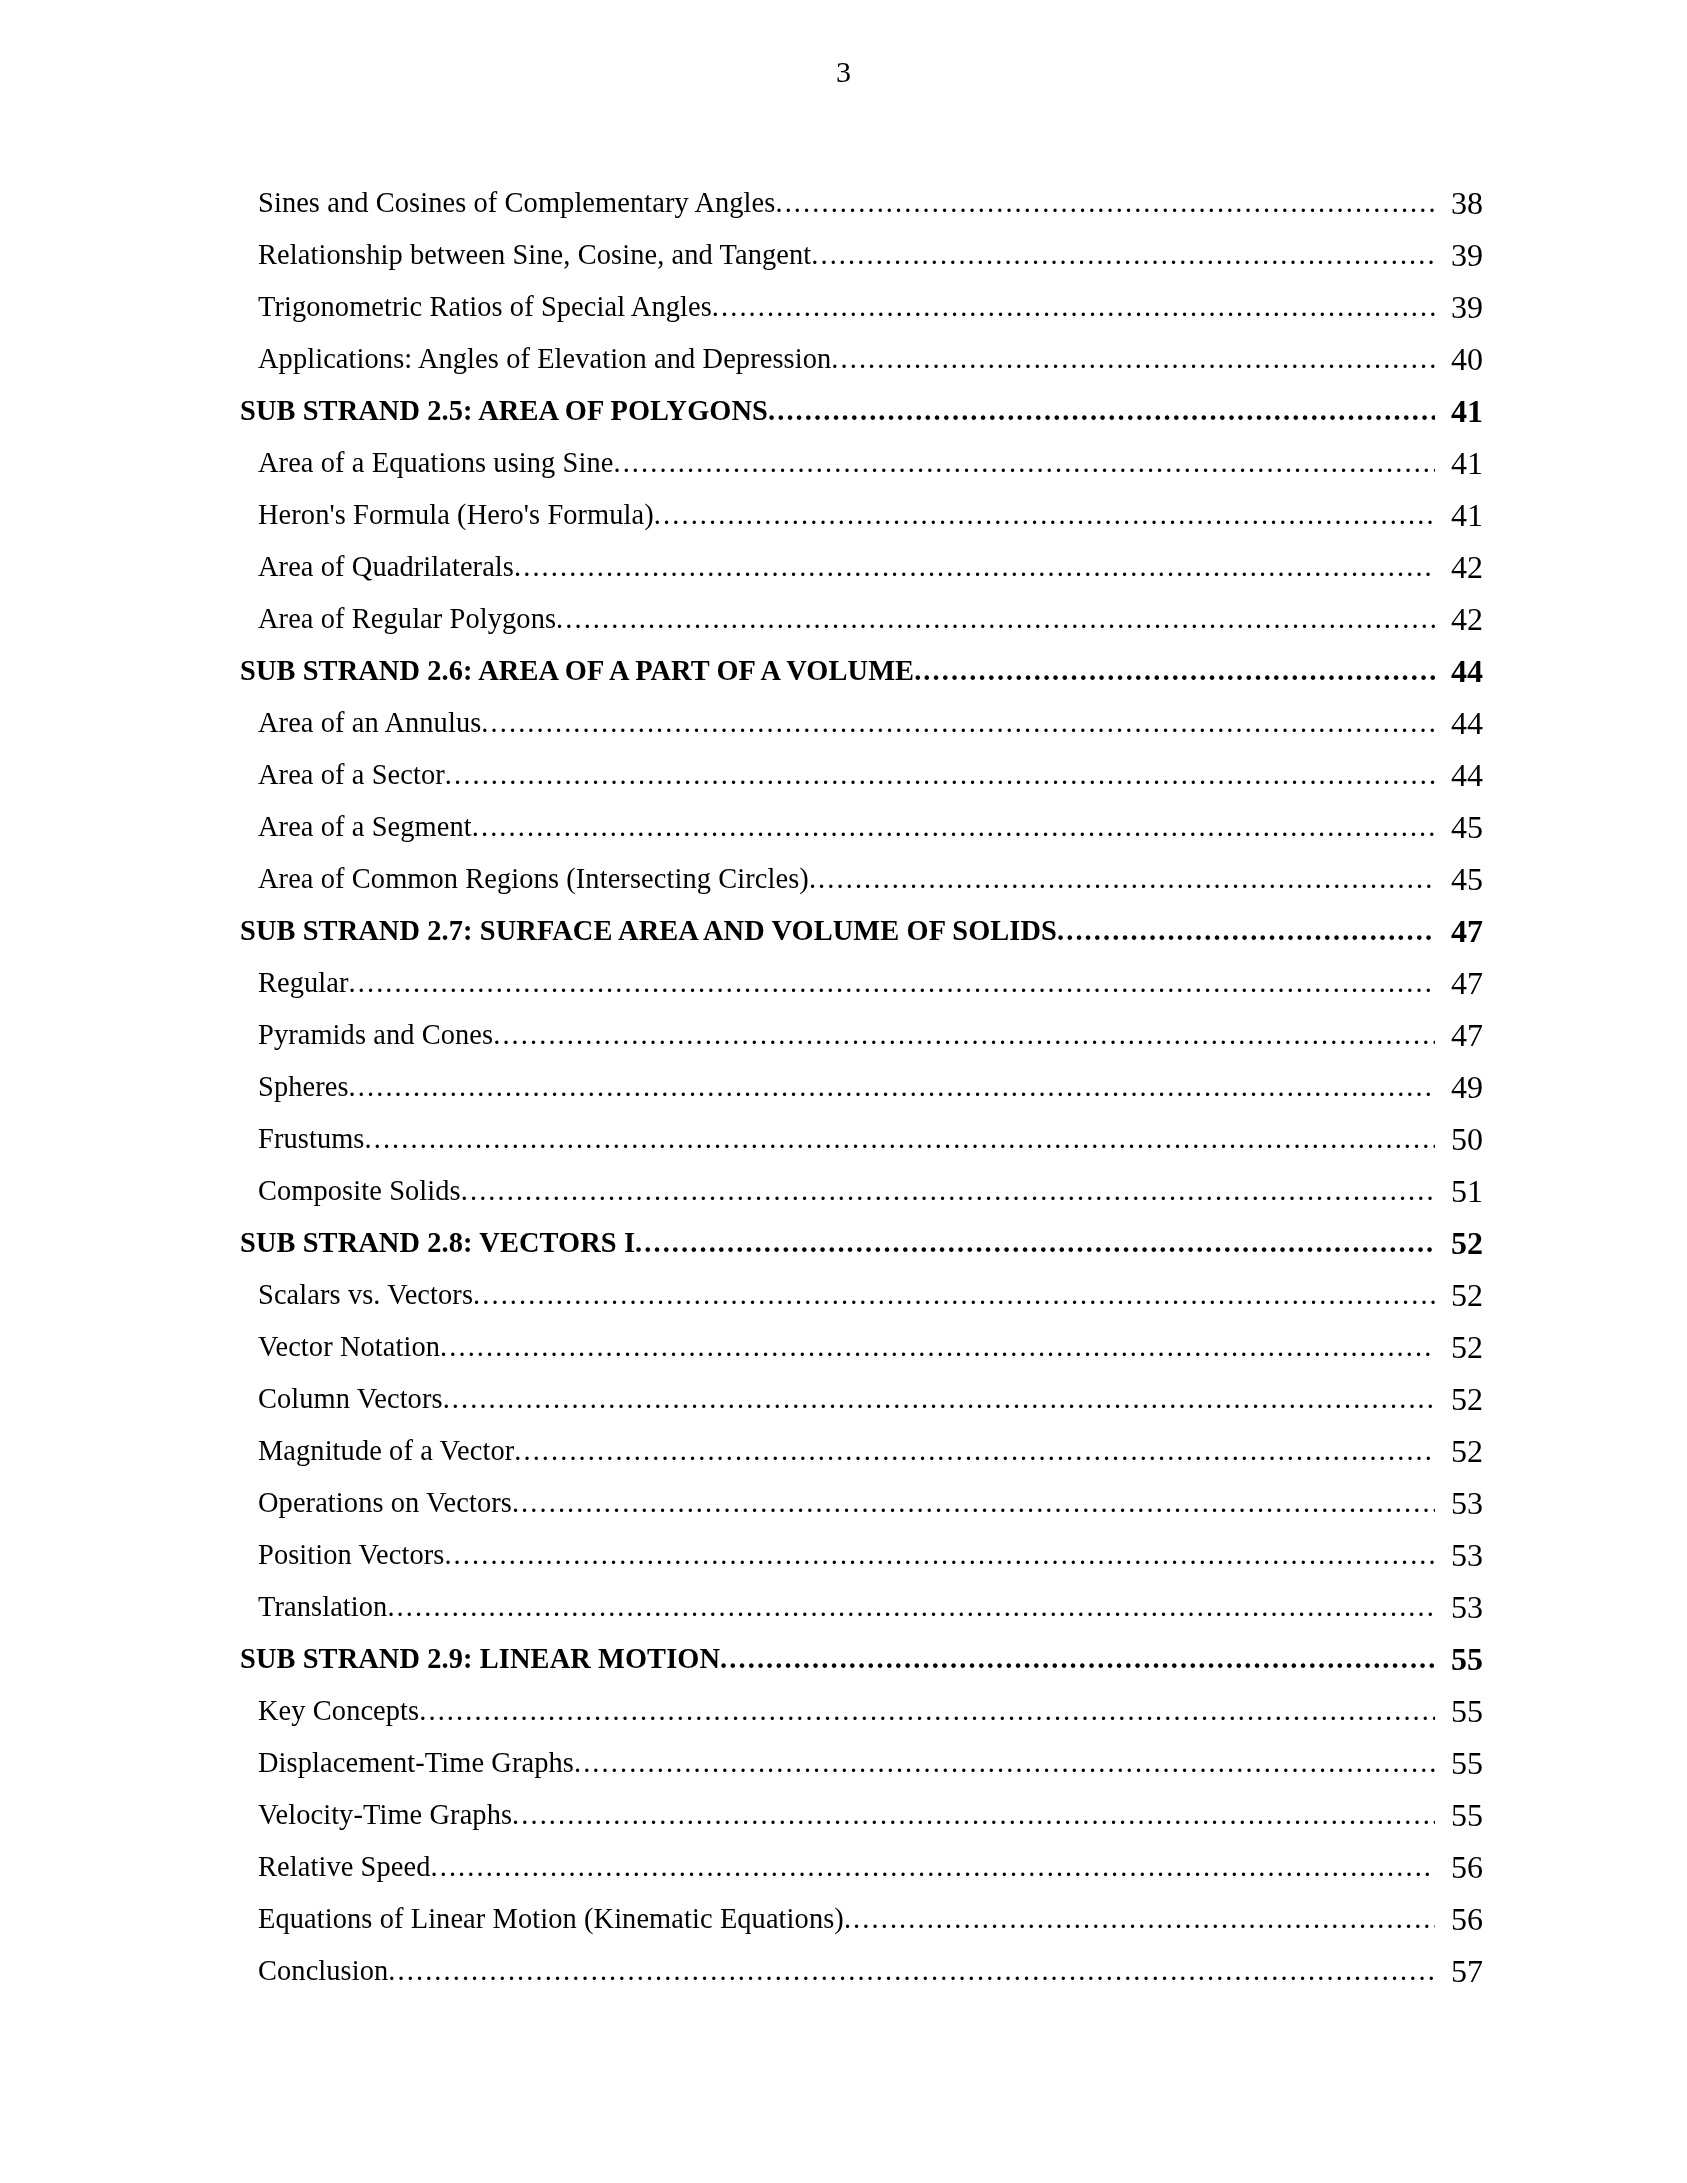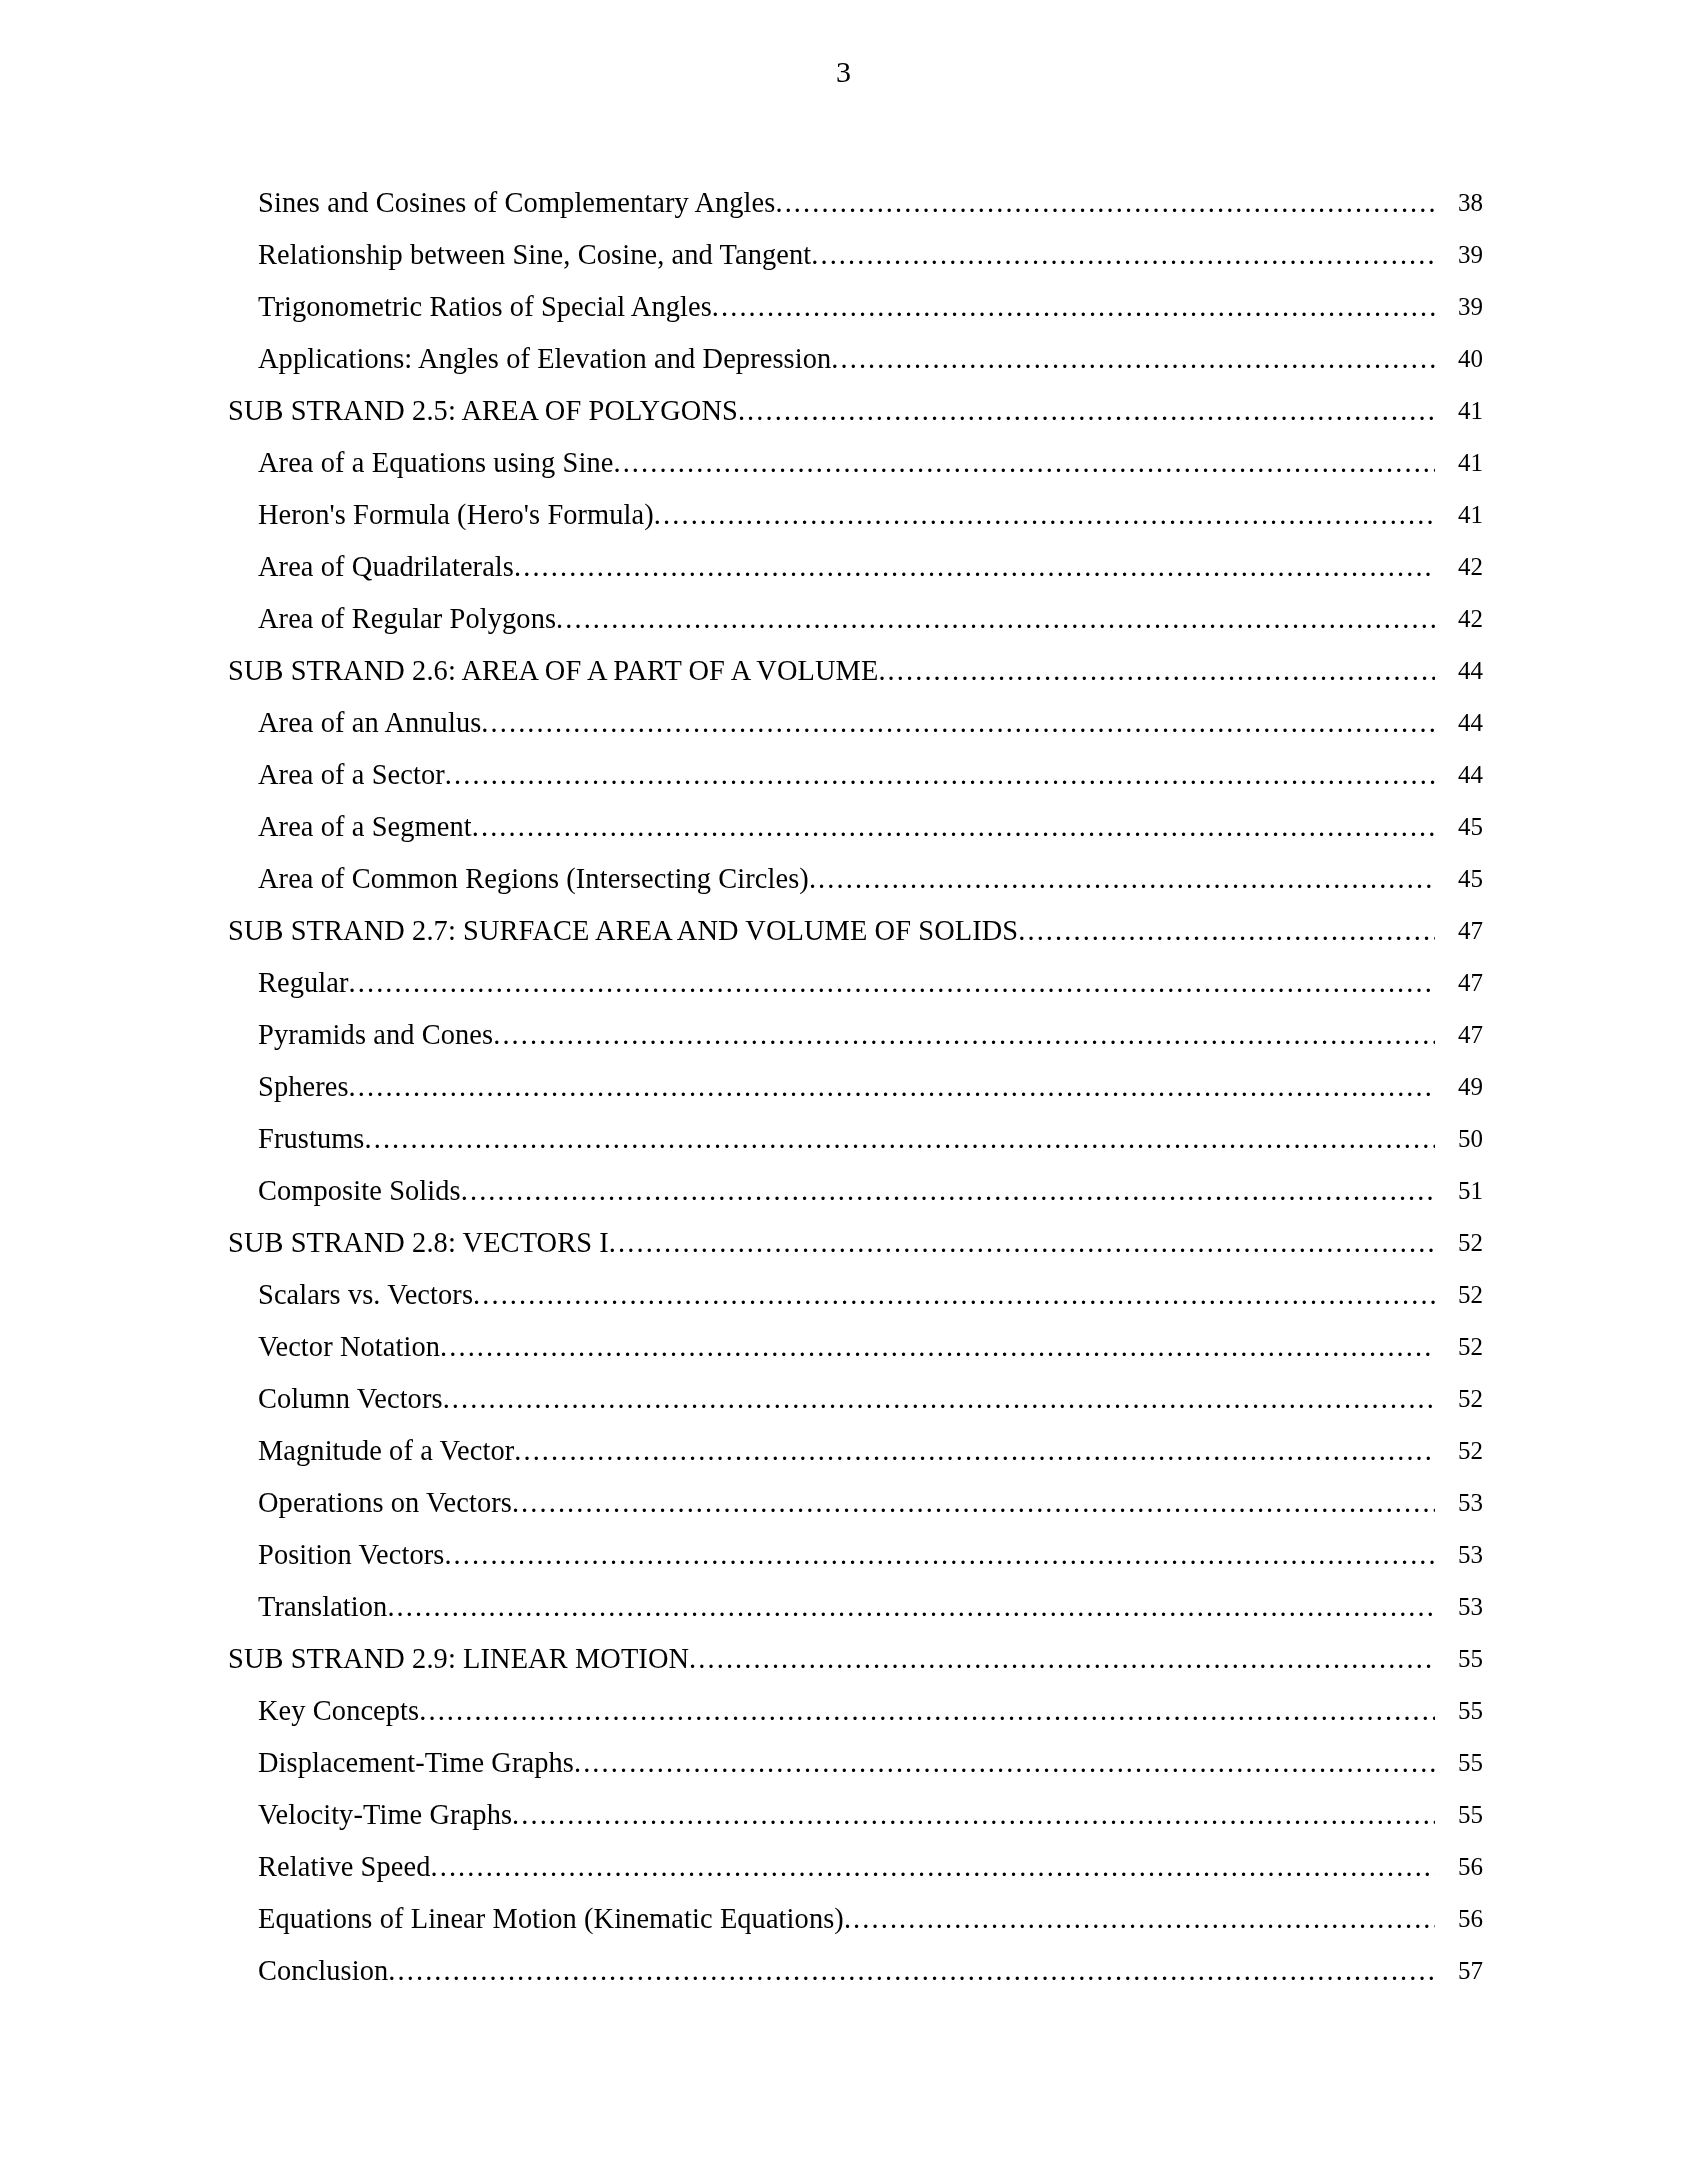--- a/index.html
+++ b/index.html
@@ -68,24 +68,25 @@
     display: block;
     font-size: 28.4px;
     line-height: 52px;
     letter-spacing: 2.1px;
     color: #000000;
   }
   .toc-entry .pageno {
     flex: 0 0 auto;
     width: 48px;
     text-align: right;
-    font-size: 25px;
+    font-size: 32px;
   }
   .level-1 {
-    margin-left: 0px;
+    margin-left: 12px;
+    font-weight: bold;
   }
   .level-2 {
     margin-left: 30px;
   }
   .level-2 .pageno { width: 48px; }
   .lead-space .title::after { content: " "; }
 </style>
 </head>
 <body>
 

